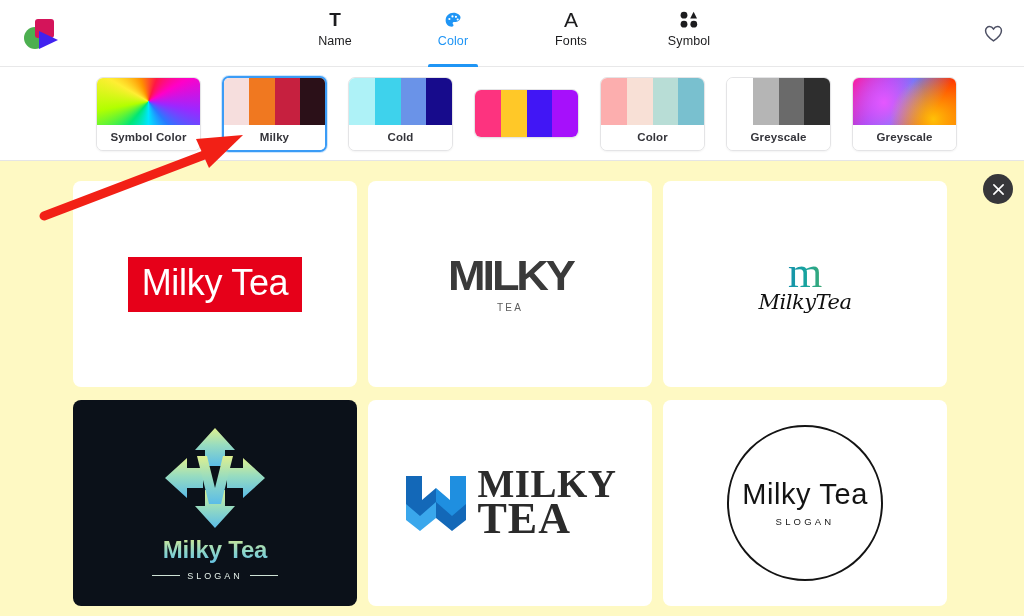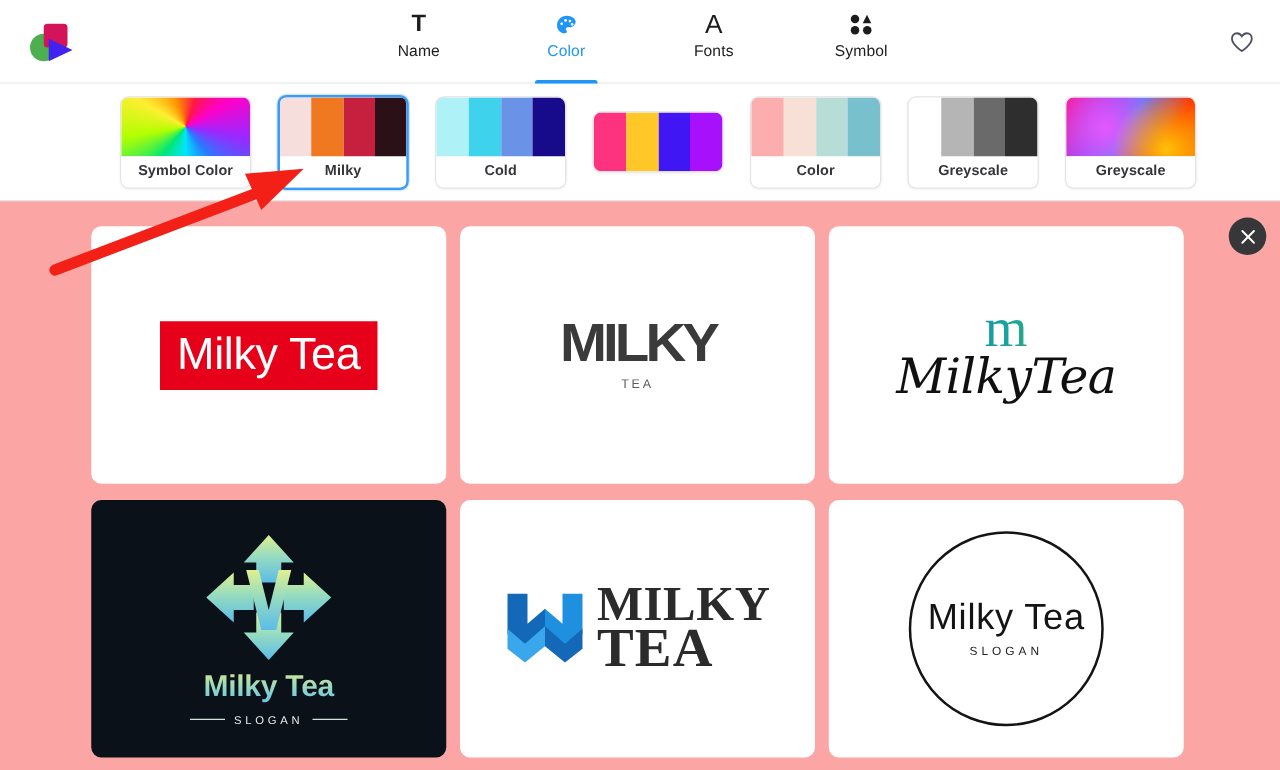--- a/index.html
+++ b/index.html
@@ -116,21 +116,21 @@
     font-weight: bold;
     color: #34343a;
     background: #fff;
     letter-spacing: .1px;
   }
 
   
   .main {
     position: relative;
     height: 455px;
-    background: #fca5a5;
+    background: #fef9c3;
     padding: 20px 73px 0 73px;
     overflow: hidden;
   }
   .grid {
     display: grid;
     grid-template-columns: repeat(3, 284px);
     gap: 13px 11px;
   }
   .logo-card {
     height: 206px;
@@ -179,21 +179,21 @@
     line-height: .85;
     font-weight: normal;
     background: linear-gradient(90deg,#1573bd 0%,#17a3a0 50%,#7ab42a 100%);
     -webkit-background-clip: text;
     background-clip: text;
     color: transparent;
   }
   .lg3 .name {
     font-family: "DejaVu Serif", serif;
     font-style: italic;
-    font-size: 39px;
+    font-size: 21px;
     color: #101010;
     letter-spacing: -.5px;
     margin-top: -2px;
   }
   
   .lg4 { text-align: center; }
   .lg4 .mark {
     width: 104px; height: 104px;
     margin: 0 auto 6px auto;
   }

